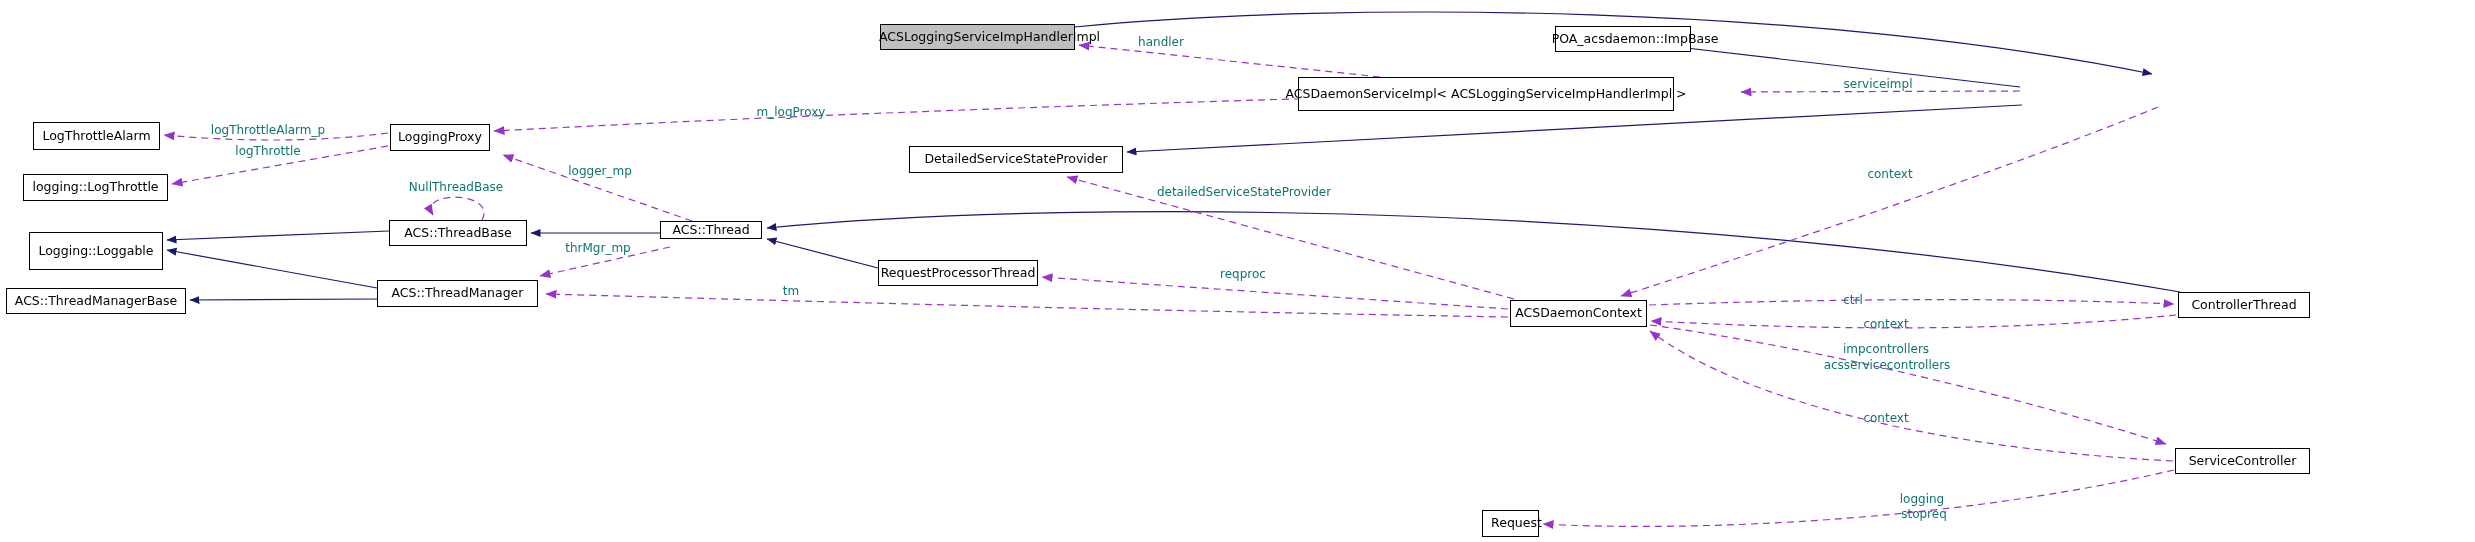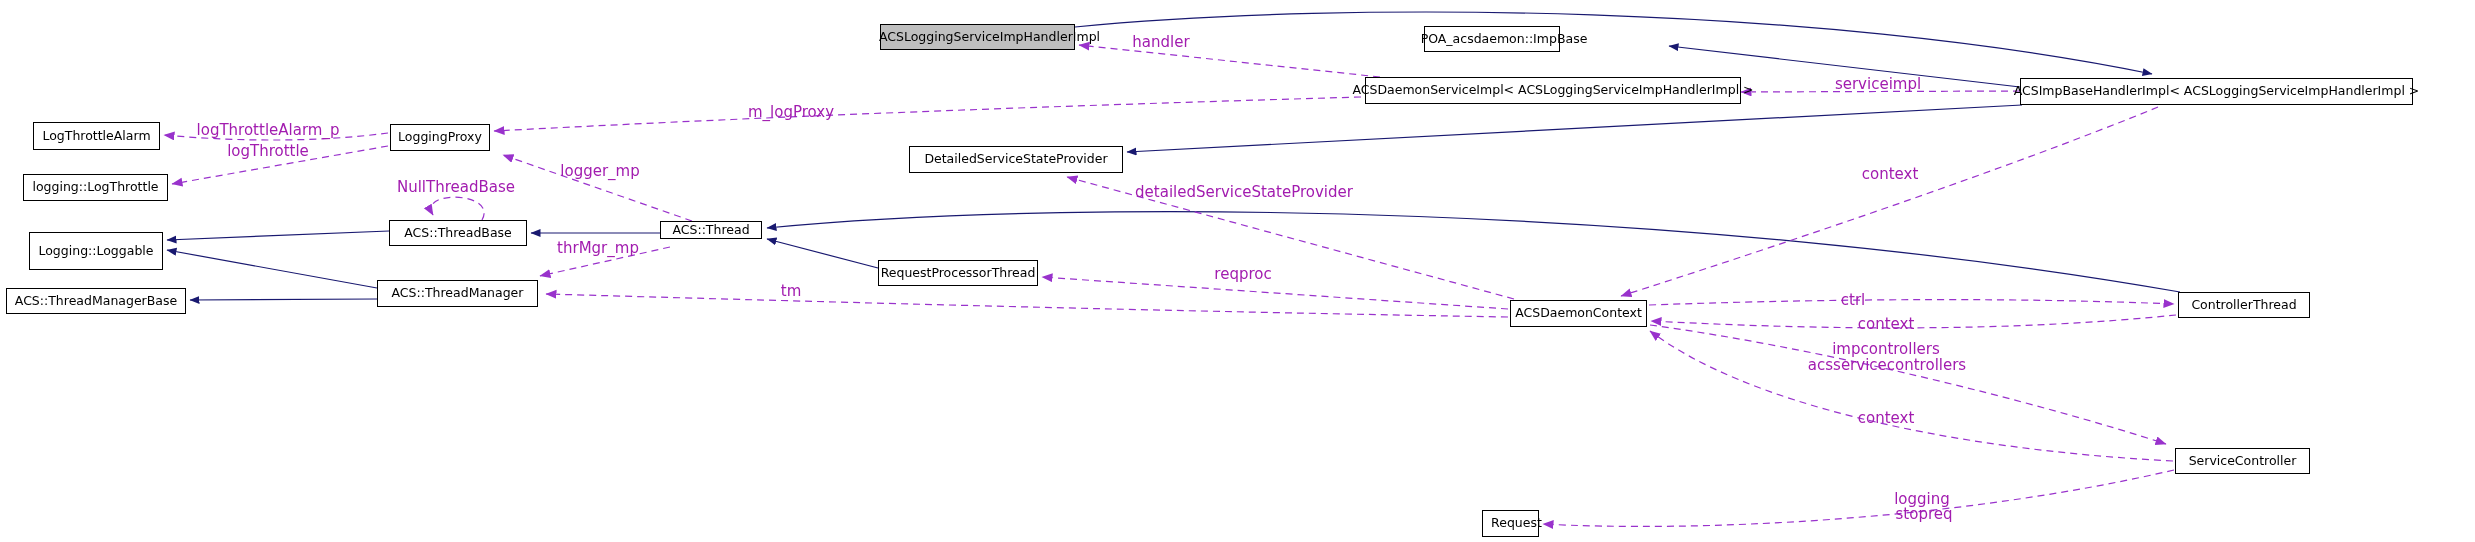--- a/index.html
+++ b/index.html
@@ -18,21 +18,21 @@
     background:#ffffff;
     color:#000000;
     display:flex;align-items:center;justify-content:center;
     font-size:12.5px;line-height:1;white-space:nowrap;
     cursor:pointer;
   }
   .node.hl{background:#bfbfbf;padding-left:24px;}
   .elabel{
     position:absolute;
     transform:translate(-50%,-50%);
-    font-size:15px;color:#a21caf;
+    font-size:12px;color:#0f766e;
     white-space:nowrap;line-height:1;
   }
   path.inh{stroke:#191970;fill:none;stroke-width:1.2;}
   path.use{stroke:#9932cc;fill:none;stroke-width:1.2;stroke-dasharray:7 5;}
 </style>
 </head>
 <body>
 
 <div id="diagram">
 
@@ -79,23 +79,22 @@
   <div class="node" style="left:23px;top:174px;width:145px;height:27px;text-align:right;">logging::LogThrottle</div>
   <div class="node" style="left:390px;top:124px;width:100px;height:27px;text-align:right;">LoggingProxy</div>
   <div class="node" style="left:29px;top:232px;width:134px;height:38px;">Logging::Loggable</div>
   <div class="node" style="left:6px;top:288px;width:180px;height:26px;">ACS::ThreadManagerBase</div>
   <div class="node" style="left:389px;top:220px;width:138px;height:26px;">ACS::ThreadBase</div>
   <div class="node" style="left:377px;top:280px;width:161px;height:27px;">ACS::ThreadManager</div>
   <div class="node" style="left:660px;top:221px;width:102px;height:18px;">ACS::Thread</div>
   <div class="node" style="left:878px;top:260px;width:160px;height:26px;">RequestProcessorThread</div>
   <div class="node" style="left:909px;top:146px;width:214px;height:27px;">DetailedServiceStateProvider</div>
   <div class="node hl" style="left:880px;top:24px;width:195px;height:26px;">ACSLoggingServiceImpHandlerImpl</div>
-  <div class="node" style="left:1424px;top:26px;width:136px;height:26px;padding-left:24px;">POA_acsdaemon::ImpBase</div>
-  <div class="node" style="left:1365px;top:77px;width:376px;height:27px;">ACSDaemonServiceImpl&lt; ACSLoggingServiceImpHandlerImpl &gt;</div>
-  <div class="node" style="left:2020px;top:78px;width:393px;height:27px;">ACSImpBaseHandlerImpl&lt; ACSLoggingServiceImpHandlerImpl &gt;</div>
+  <div class="node" style="left:1555px;top:26px;width:136px;height:26px;padding-left:24px;">POA_acsdaemon::ImpBase</div>
+  <div class="node" style="left:1298px;top:77px;width:376px;height:34px;">ACSDaemonServiceImpl&lt; ACSLoggingServiceImpHandlerImpl &gt;</div>
   <div class="node" style="left:1510px;top:300px;width:137px;height:27px;">ACSDaemonContext</div>
   <div class="node" style="left:2178px;top:292px;width:132px;height:26px;">ControllerThread</div>
   <div class="node" style="left:2175px;top:448px;width:135px;height:26px;">ServiceController</div>
   <div class="node" style="left:1482px;top:510px;width:57px;height:27px;padding-left:12px;">Request</div>
 
   <span class="elabel" style="left:268px;top:130px;">logThrottleAlarm_p</span>
   <span class="elabel" style="left:268px;top:151px;">logThrottle</span>
   <span class="elabel" style="left:456px;top:187px;">NullThreadBase</span>
   <span class="elabel" style="left:600px;top:171px;">logger_mp</span>
   <span class="elabel" style="left:598px;top:248px;">thrMgr_mp</span>

